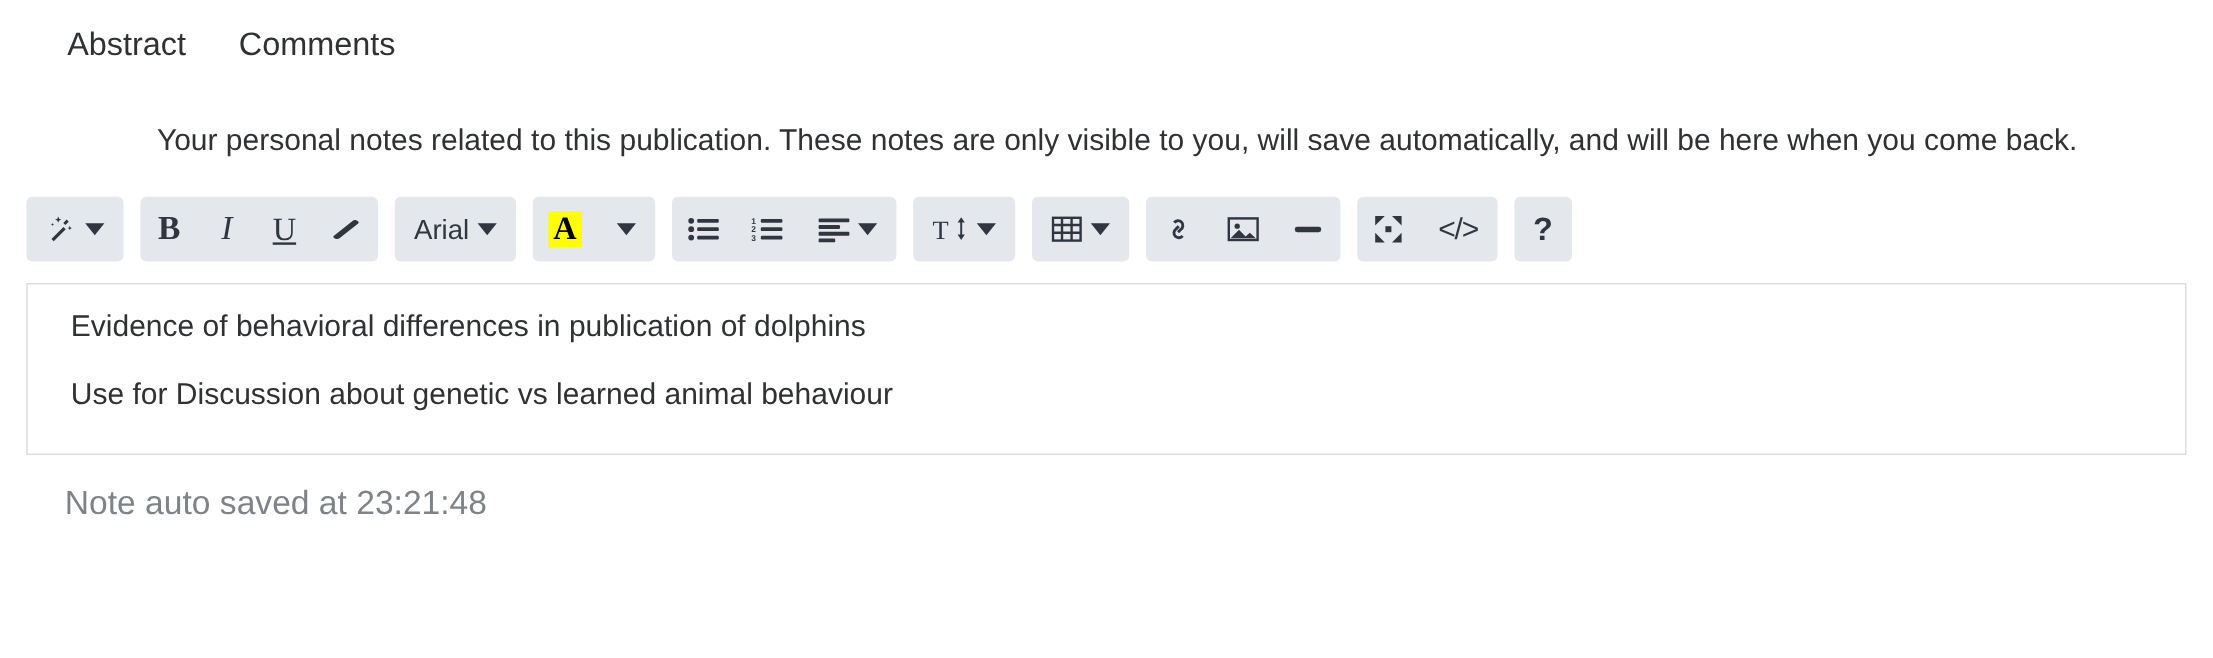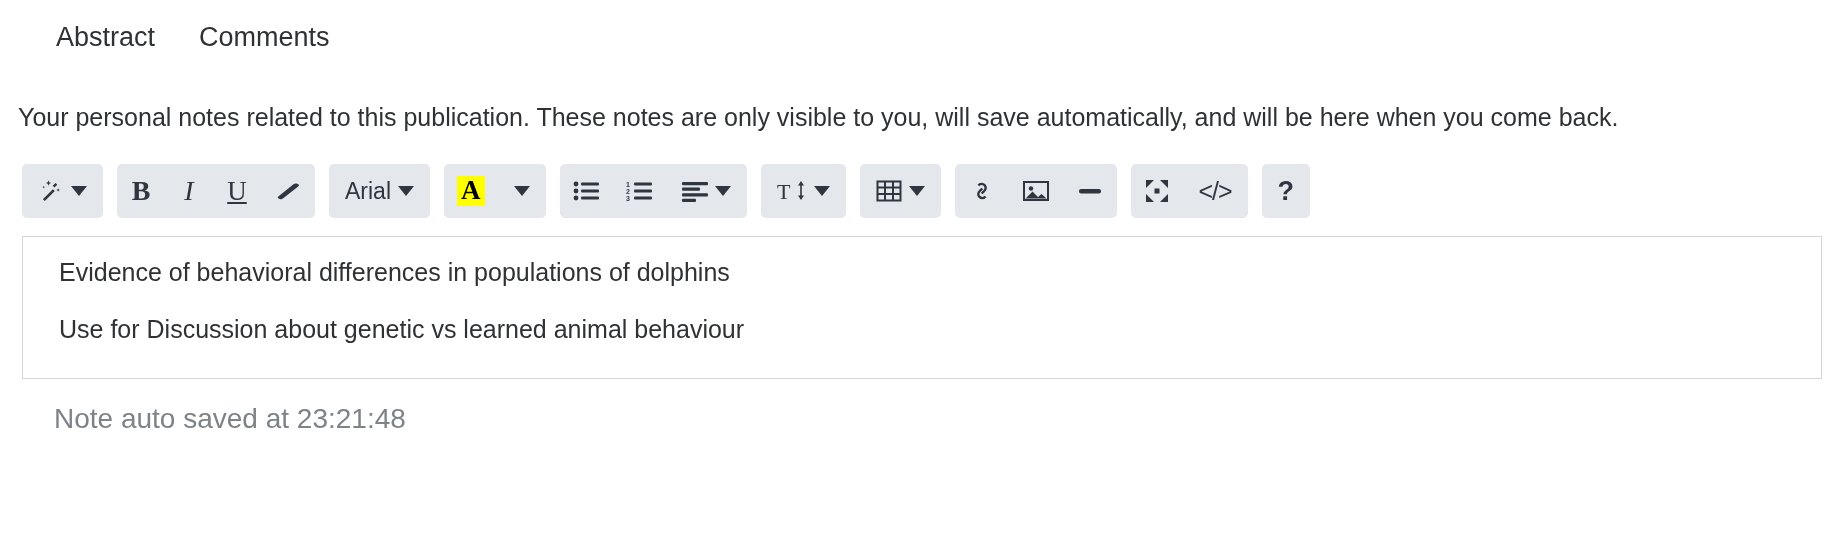--- a/index.html
+++ b/index.html
@@ -45,20 +45,21 @@
     background: #3e9ae0;
   }
 
   
   .description {
     padding: 28px 0 0 18px;
     font-size: 25px;
     line-height: 1.2;
     color: #2f3133;
     white-space: nowrap;
+    text-align: center;
   }
 
   
   .toolbar {
     display: flex;
     align-items: center;
     gap: 14px;
     padding: 0 0 0 22px;
     margin-top: 32px;
     height: 54px;
@@ -318,17 +319,17 @@
 
   <div class="btn-group">
     <div class="tbtn">
       <span class="qmark">?</span>
     </div>
   </div>
 
 </div>
 
 <div class="editor">
-  <div class="note-line">Evidence of behavioral differences in populations of dolphins</div>
+  <div class="note-line">Evidence of behavioral differences in publication of dolphins</div>
   <div class="note-line">Use for Discussion about genetic vs learned animal behaviour</div>
 </div>
 
 <div class="status">Note auto saved at 23:21:48</div>
 
 </body></html>

